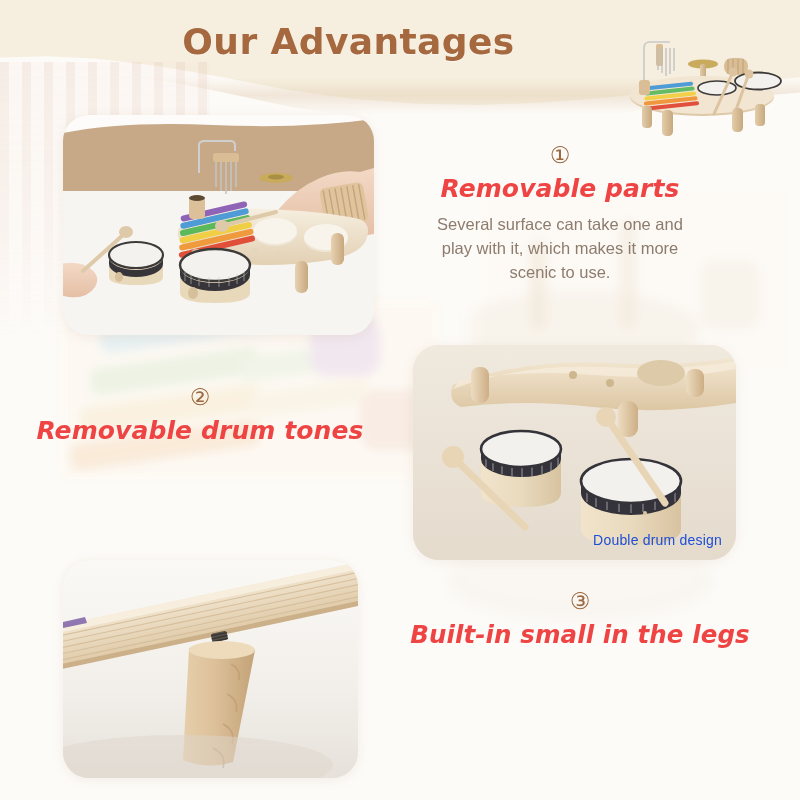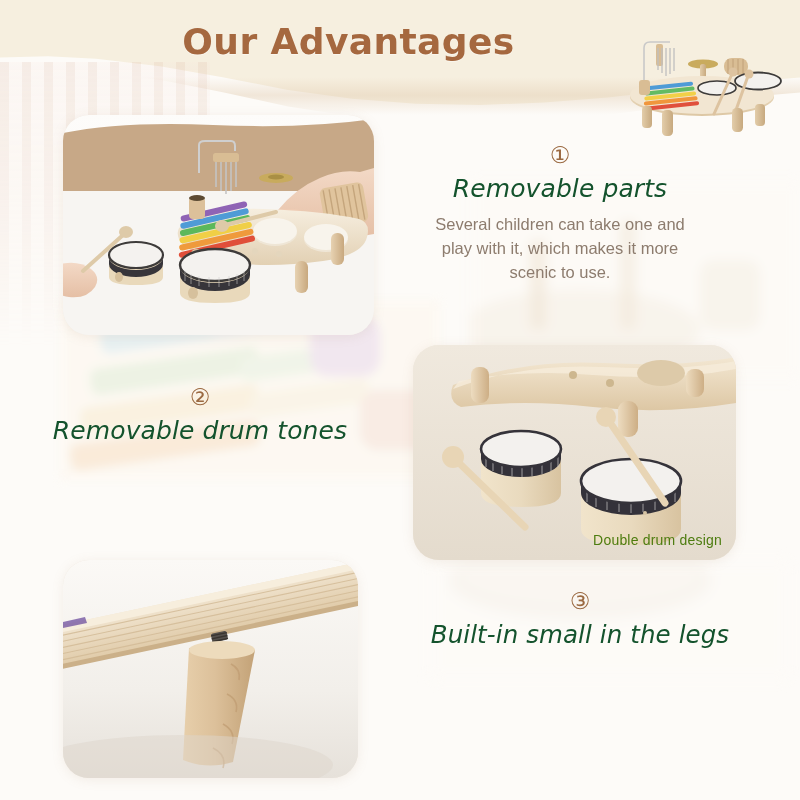--- a/index.html
+++ b/index.html
@@ -74,42 +74,42 @@
     background: #efe7dc;
   }
   #photo-1 { left: 63px;  top: 115px; width: 311px; height: 220px; }
   #photo-2 { left: 413px; top: 345px; width: 323px; height: 215px; }
   #photo-3 { left: 63px;  top: 560px; width: 295px; height: 218px; }
 
   .photo svg { display: block; width: 100%; height: 100%; }
 
   .photo-caption {
     position: absolute; right: 14px; bottom: 12px;
-    font-size: 14px; color: #4d7c0f;
+    font-size: 14px; color: #1d4ed8;
     font-family: "Liberation Sans", sans-serif;
     letter-spacing: .2px;
   }
 
   
   .block { position: absolute; text-align: center; }
   #block-1 { left: 378px; top: 144px; width: 364px; }
   #block-2 { left: 18px;  top: 386px; width: 364px; }
   #block-3 { left: 378px; top: 590px; width: 404px; }
 
   .numeral {
     display: block;
     font-size: 23px; line-height: 1;
     color: #9b6a42;
     font-family: "DejaVu Sans", sans-serif;
     margin-bottom: 7px;
   }
   .heading {
     display: block;
-    font-size: 25px; font-weight: 400; font-style: italic;
-    color: #14532d;
+    font-size: 25px; font-weight: 700; font-style: italic;
+    color: #ef4444;
     font-family: "DejaVu Sans", sans-serif;
     letter-spacing: .1px;
     margin-bottom: 10px;
   }
   #block-3 .heading { font-size: 24.5px; }
   .desc {
     display: block;
     font-size: 16.5px; line-height: 1.45;
     color: #8d7c6e;
     font-family: "Liberation Sans", sans-serif;
@@ -458,21 +458,21 @@
         <path d="M150 188 q14 7 10 20"></path>
       </g>
 
       <ellipse cx="120" cy="205" rx="150" ry="30" fill="#ddd6cc" opacity=".5"></ellipse>
     </svg>
   </div>
 
   <div class="block" id="block-1">
     <span class="numeral">①</span>
     <span class="heading">Removable parts</span>
-    <span class="desc">Several children can take one and
+    <span class="desc">Several surface can take one and
 play with it, which makes it more
 scenic to use.</span>
   </div>
 
   <div class="block" id="block-2">
     <span class="numeral">②</span>
     <span class="heading">Removable drum tones</span>
   </div>
 
   <div class="block" id="block-3">

